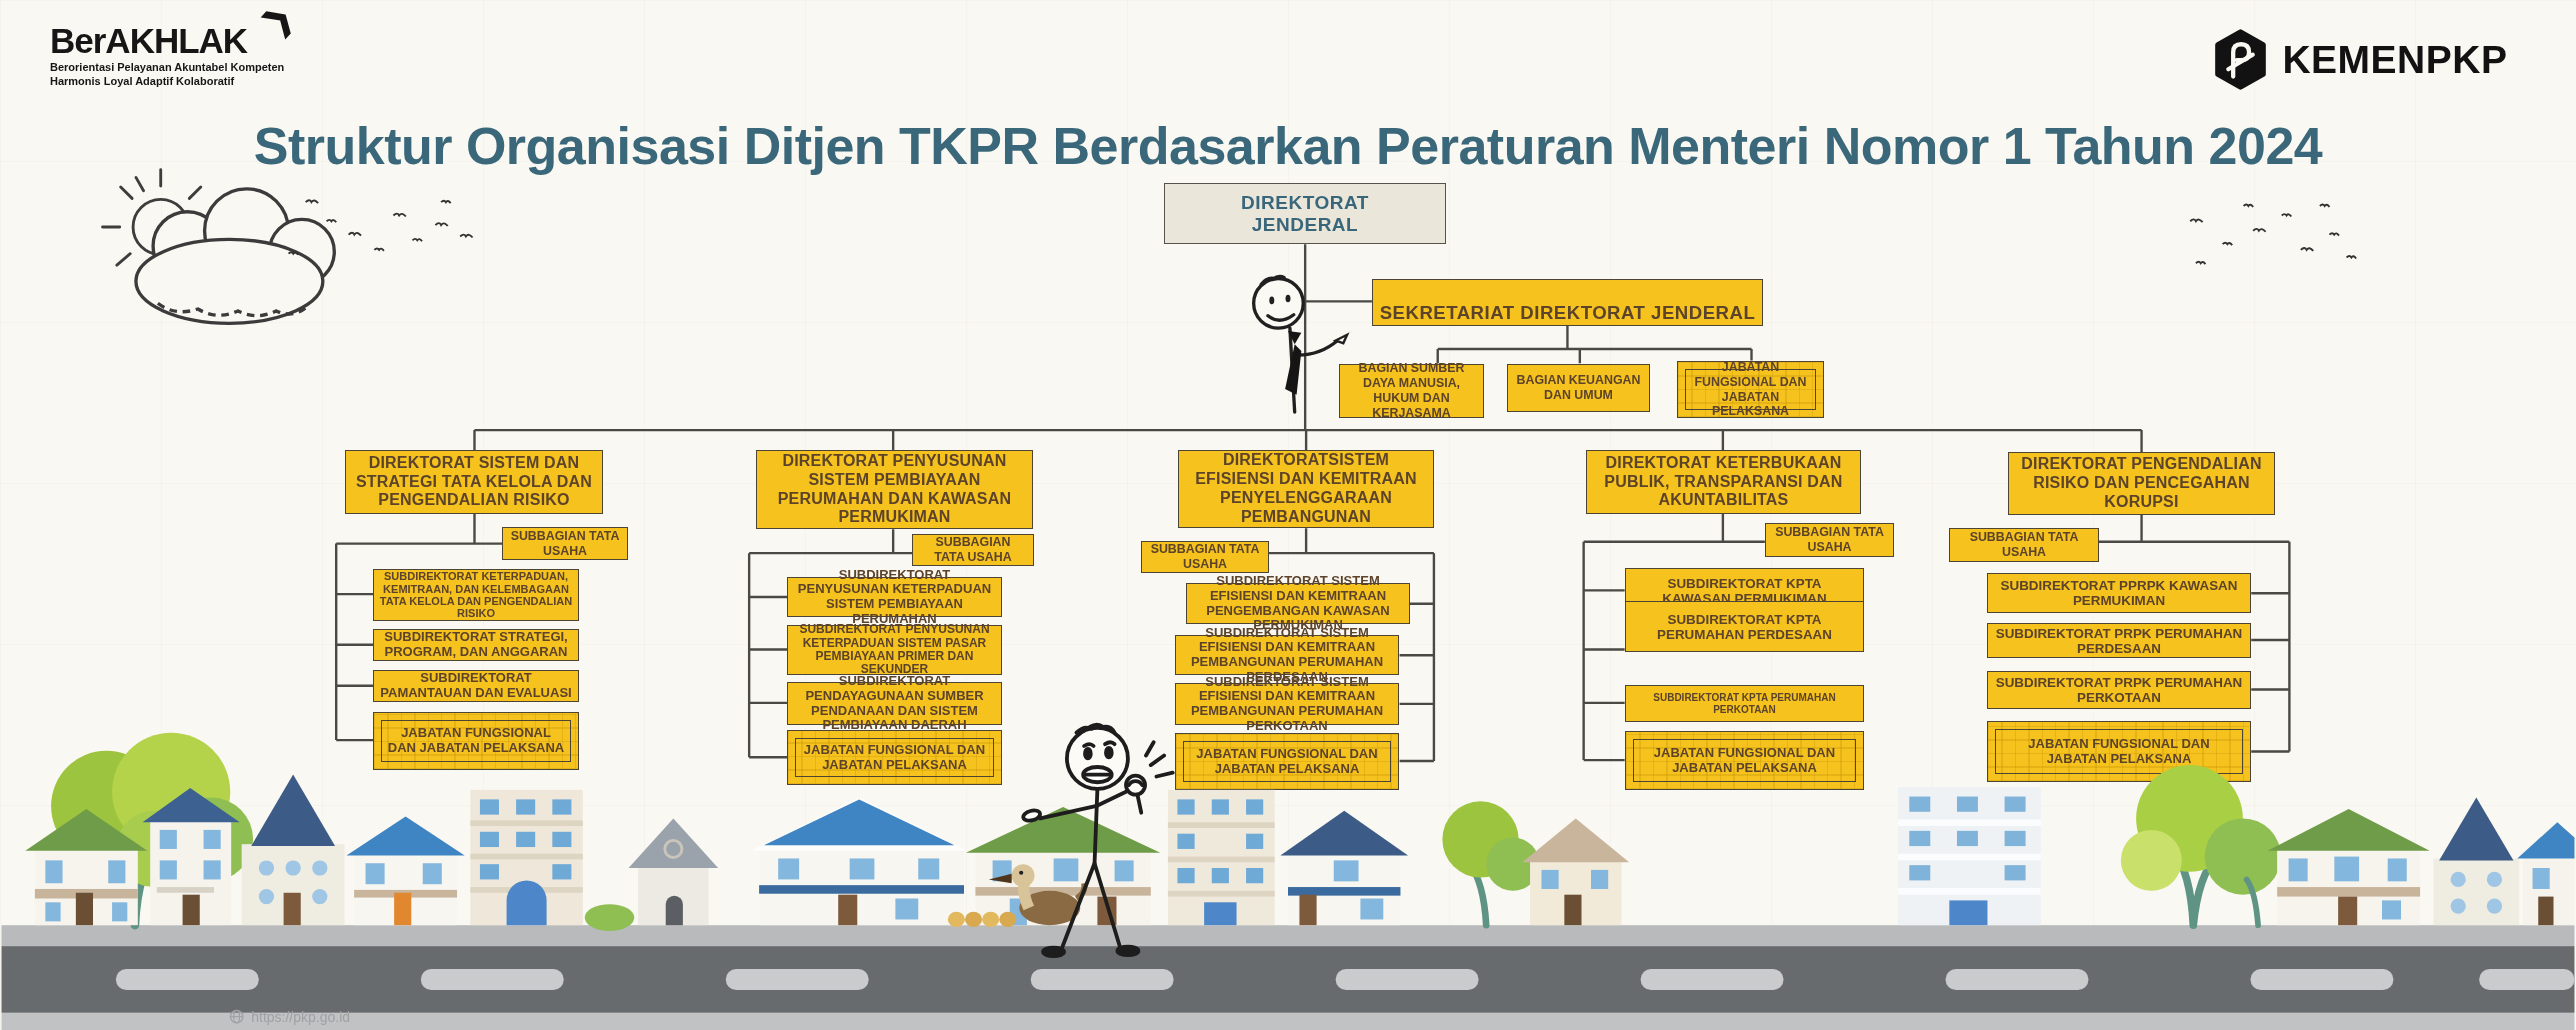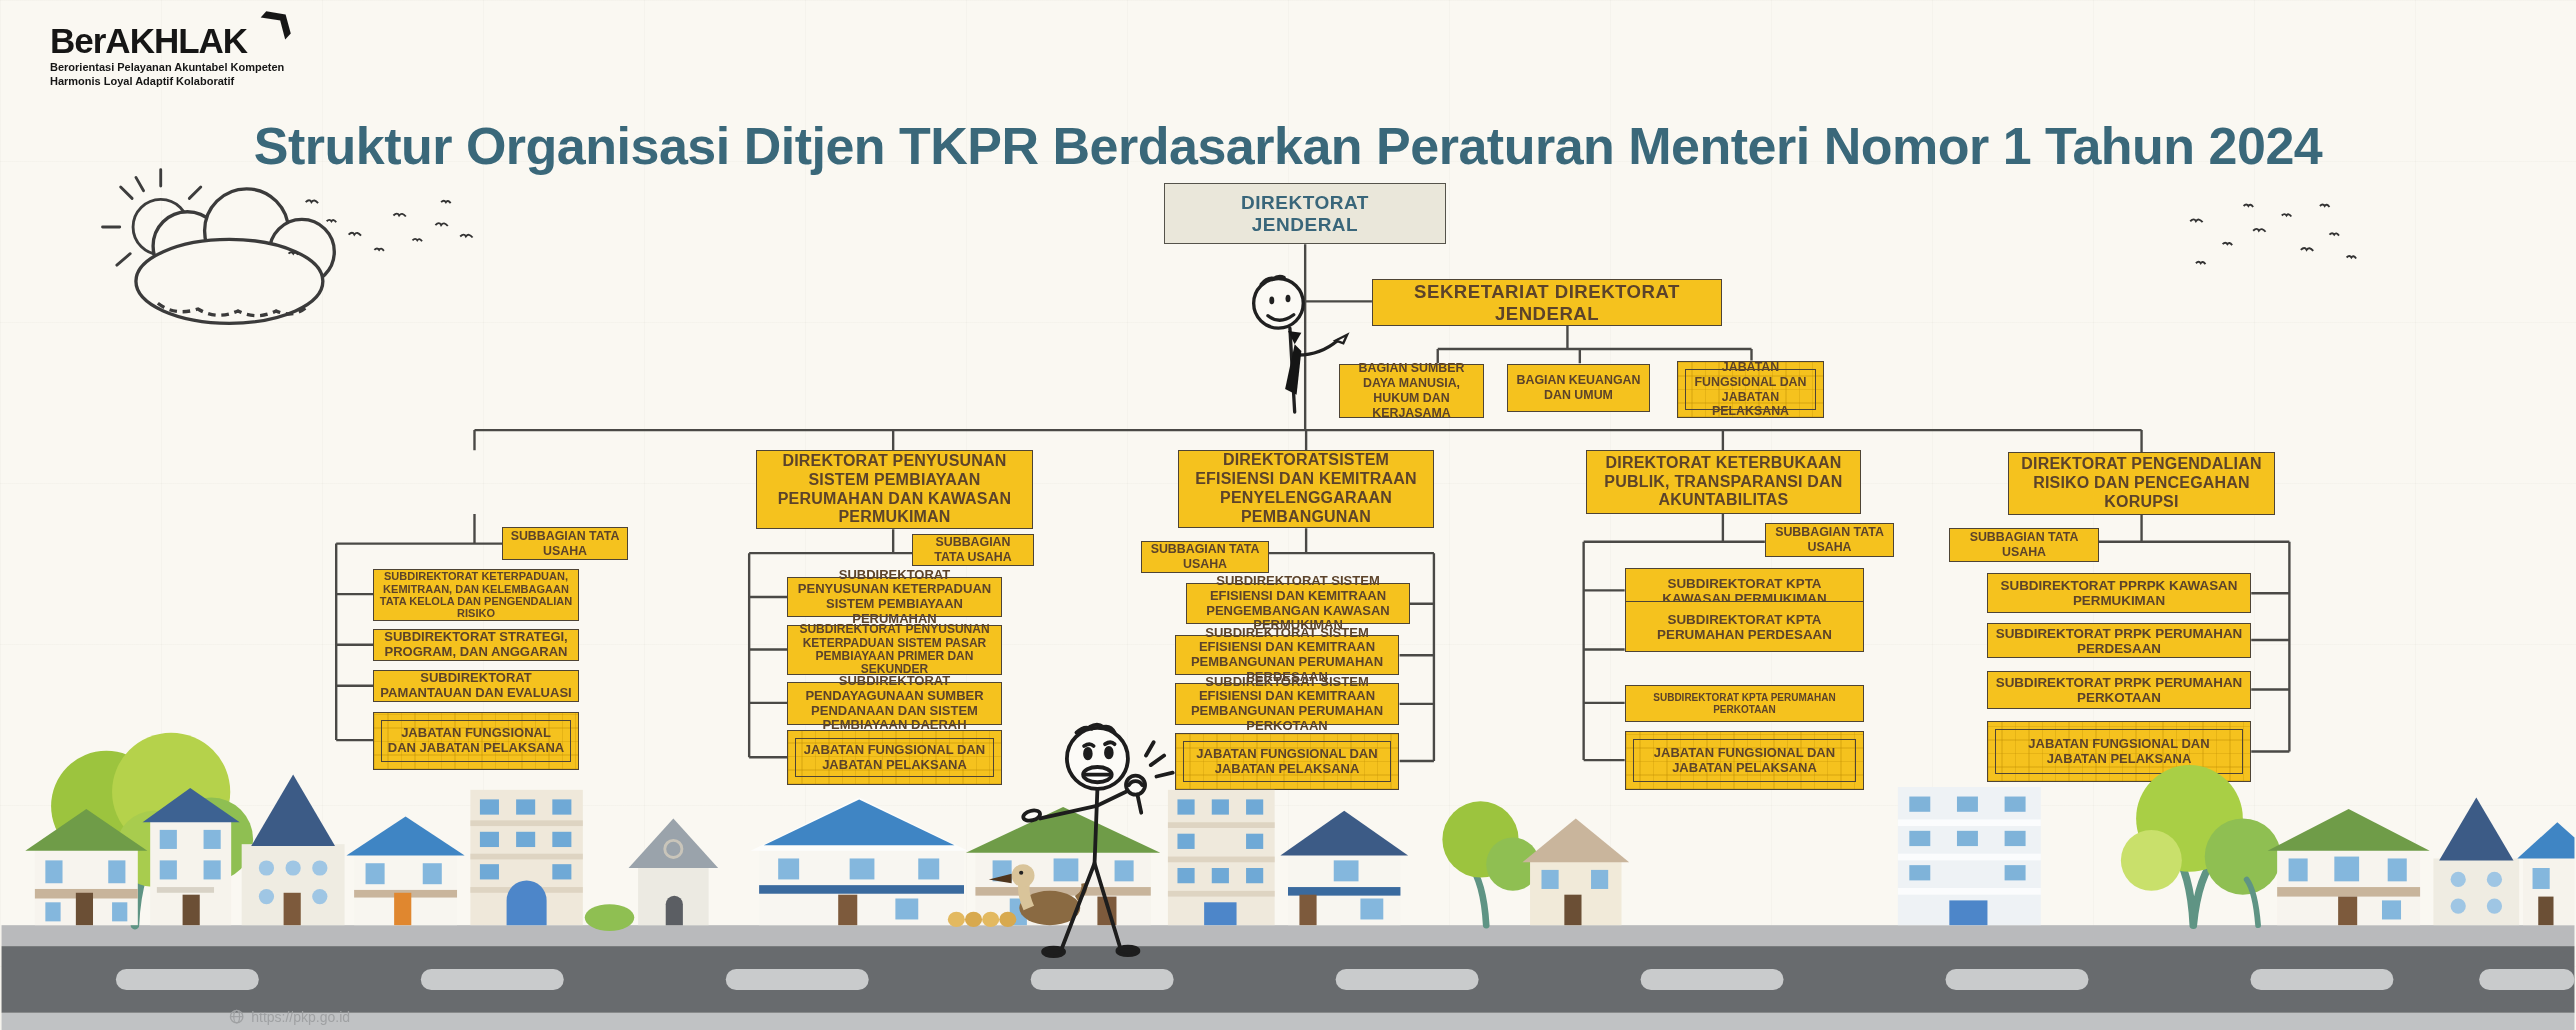--- a/index.html
+++ b/index.html
@@ -25,21 +25,21 @@
   }
   
   .node{
     position:absolute;box-sizing:border-box;display:flex;align-items:center;justify-content:center;
     text-align:center;background:#f5c21e;border:1.9px solid #4e4435;color:#5c432a;
     font-weight:bold;line-height:1.15;padding:1.9px 5.7px;
   }
   .root{background:#eae7da;border-color:#55534b;color:#39667a;font-size:19px;letter-spacing:0.5px;
     left:1164px;top:183px;width:282px;height:61px;}
   .root span{max-width:181px;}
-  .sekre{left:1372px;top:279px;width:350px;height:47px;font-size:18.6px;letter-spacing:0.5px;}
+  .sekre{left:1372px;top:279px;width:391px;height:47px;font-size:18.6px;letter-spacing:0.5px;align-items:flex-end;}
   .bagian{font-size:12.4px;line-height:1.2;}
   .b-bag0{left:1339px;top:364px;width:145px;height:54px;}
   .b-bag1{left:1507px;top:364px;width:143px;height:48px;}
   .b-bag2{left:1677px;top:361px;width:147px;height:57px;}
   .hdr{font-size:16px;line-height:1.18;letter-spacing:0.2px;}
   .subbag{font-size:12.4px;line-height:1.2;}
   .unit{font-size:13px;line-height:1.12;}
   
   .b-c1-h{left:345px;top:450px;width:258px;height:64px;}
   .b-c1-s{left:502px;top:527px;width:126px;height:33px;}
@@ -98,20 +98,28 @@
     <div class="wordmark">
       <span>BerAKHLAK</span>
       <span class="chev">❯</span>
     </div>
     <div class="tag">
       <div>Berorientasi Pelayanan Akuntabel Kompeten</div>
       <div>Harmonis Loyal Adaptif Kolaboratif</div>
     </div>
   </div>
 
+  <div class="kemenpkp">
+    <svg width="61" height="65" viewBox="0 0 100 100">
+      <path d="M50 5 L87 26 V74 L50 95 L13 74 V26 Z" fill="#121212" stroke="#121212" stroke-width="9" stroke-linejoin="round"></path>
+      <path d="M38 78 V38 q0 -13 13 -13 t13 13 q0 13 -13 13 h-7" fill="none" stroke="#faf8f2" stroke-width="7" stroke-linecap="round"></path>
+      <path d="M30 66 L70 42" fill="none" stroke="#faf8f2" stroke-width="7" stroke-linecap="round"></path>
+    </svg>
+    <div class="word">KEMENPKP</div>
+  </div>
 
   <div class="page-title">Struktur Organisasi  Ditjen TKPR Berdasarkan Peraturan Menteri Nomor 1 Tahun 2024</div>
 
   <svg class="overlay" width="2576" height="1030" viewBox="0 0 2700 1080">
     <g stroke="#3d3d3d" stroke-width="3" fill="none">
       <circle cx="168" cy="238" r="29"></circle>
       <g stroke-linecap="round">
         <line x1="168" y1="195" x2="168" y2="178"></line>
           <line x1="138" y1="208" x2="126" y2="196"></line>
         <line x1="125" y1="238" x2="107" y2="238"></line>
@@ -195,20 +203,23 @@
     </div>
   <div class="node bagian b-bag1">
       <span>BAGIAN KEUANGAN DAN UMUM</span>
     </div>
   <div class="node bagian b-bag2 jfjp">
       <div class="jfjp-inner">
         <span>JABATAN FUNGSIONAL DAN JABATAN PELAKSANA</span>
       </div>
     </div>
 
+  <div class="node hdr b-c1-h">
+      <span>DIREKTORAT SISTEM DAN STRATEGI TATA KELOLA DAN PENGENDALIAN RISIKO</span>
+    </div>
   <div class="node subbag b-c1-s">
       <span>SUBBAGIAN TATA USAHA</span>
     </div>
   <div class="node unit b-c1-u0">
       <span>SUBDIREKTORAT KETERPADUAN, KEMITRAAN, DAN KELEMBAGAAN TATA KELOLA DAN PENGENDALIAN RISIKO</span>
     </div>
   <div class="node unit b-c1-u1">
       <span>SUBDIREKTORAT STRATEGI, PROGRAM, DAN ANGGARAN</span>
     </div>
   <div class="node unit b-c1-u2">

